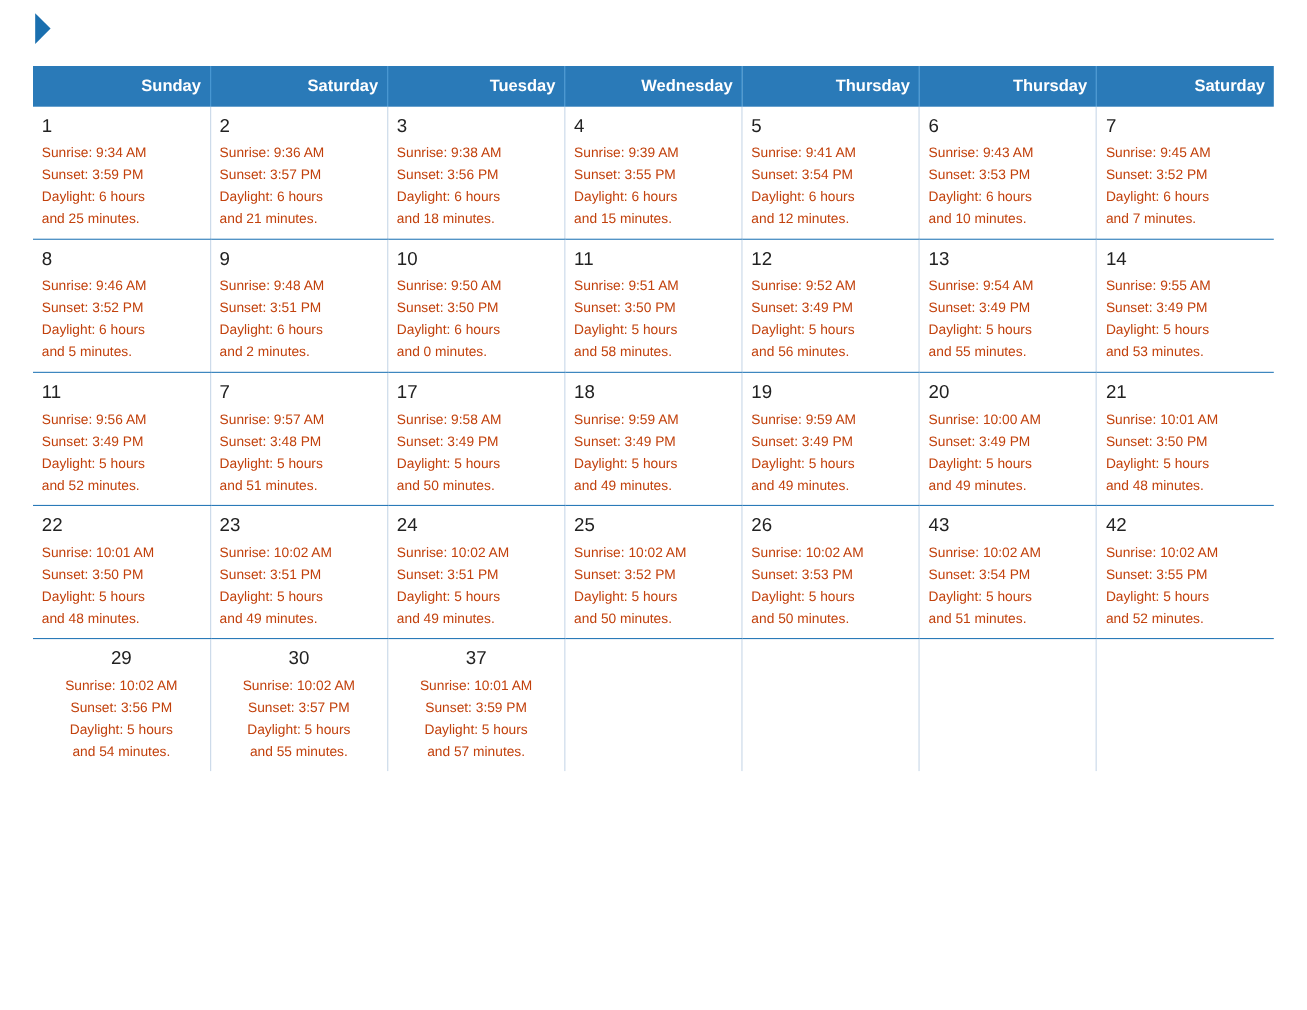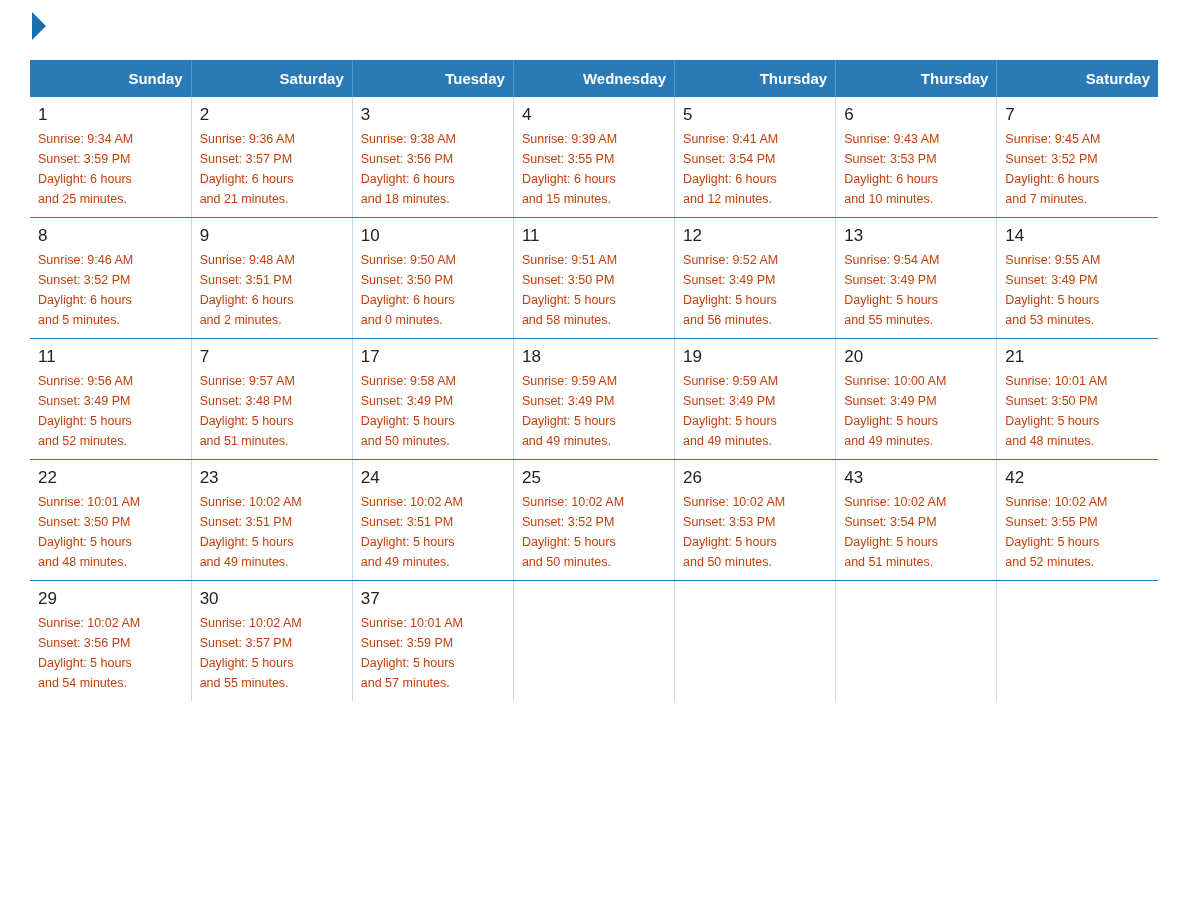--- a/index.html
+++ b/index.html
@@ -82,20 +82,21 @@
       border-bottom: 1px solid #2a7ab8;
       font-size: 12.5px;
       color: #333;
       height: 110px;
     }
     tbody td:last-child {
       border-right: none;
     }
     tbody tr:last-child td {
       border-bottom: none;
+      text-align: center;
     }
     .day-number {
       font-size: 17px;
       font-weight: normal;
       color: #222;
       margin-bottom: 4px;
       display: block;
     }
     .day-info {
       font-size: 12.5px;

